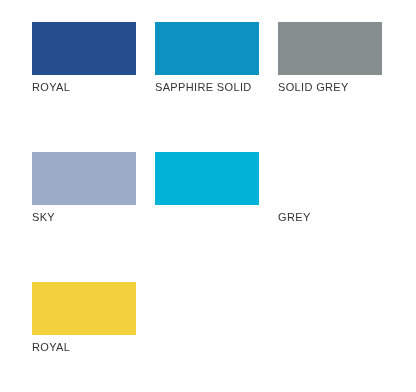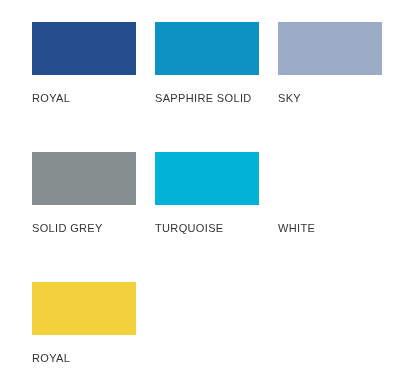--- a/index.html
+++ b/index.html
@@ -41,21 +41,21 @@
     height: 53px;
     display: block;
     border: 0;
     padding: 0;
     box-sizing: border-box;
   }
   .swatch-chip.is-white {
     background: #ffffff;
   }
   .swatch-label {
-    margin-top: 17px;
+    margin-top: 6px;
     font-size: 11px;
     line-height: 13px;
     letter-spacing: 0.35px;
     color: #333333;
     white-space: nowrap;
     font-weight: 400;
   }
 </style>
 </head>
 <body style="background-color: rgb(255, 255, 255);">
@@ -64,33 +64,32 @@
   <div class="swatch-grid">
       <div class="swatch-cell">
         <div class="swatch-chip" style="background-color: rgb(37, 78, 142);"></div>
         <div class="swatch-label">ROYAL</div>
       </div>
       <div class="swatch-cell">
         <div class="swatch-chip" style="background-color: rgb(12, 147, 195);"></div>
         <div class="swatch-label">SAPPHIRE SOLID</div>
       </div>
       <div class="swatch-cell">
+        <div class="swatch-chip" style="background-color: rgb(134, 143, 143);"></div>
+        <div class="swatch-label">SOLID GREY</div>
+      </div>
+      <div class="swatch-cell">
         <div class="swatch-chip" style="background-color: rgb(156, 171, 198);"></div>
         <div class="swatch-label">SKY</div>
       </div>
       <div class="swatch-cell">
-        <div class="swatch-chip" style="background-color: rgb(134, 143, 143);"></div>
-        <div class="swatch-label">SOLID GREY</div>
-      </div>
-      <div class="swatch-cell">
         <div class="swatch-chip" style="background-color: rgb(1, 180, 215);"></div>
-        <div class="swatch-label">TURQUOISE</div>
       </div>
       <div class="swatch-cell">
         <div class="swatch-chip is-white" style="background-color: rgb(255, 255, 255);"></div>
-        <div class="swatch-label">WHITE</div>
+        <div class="swatch-label">GREY</div>
       </div>
       <div class="swatch-cell">
         <div class="swatch-chip" style="background-color: rgb(242, 209, 60);"></div>
         <div class="swatch-label">ROYAL</div>
       </div>
     </div>
 </div>
 
 </body></html>

